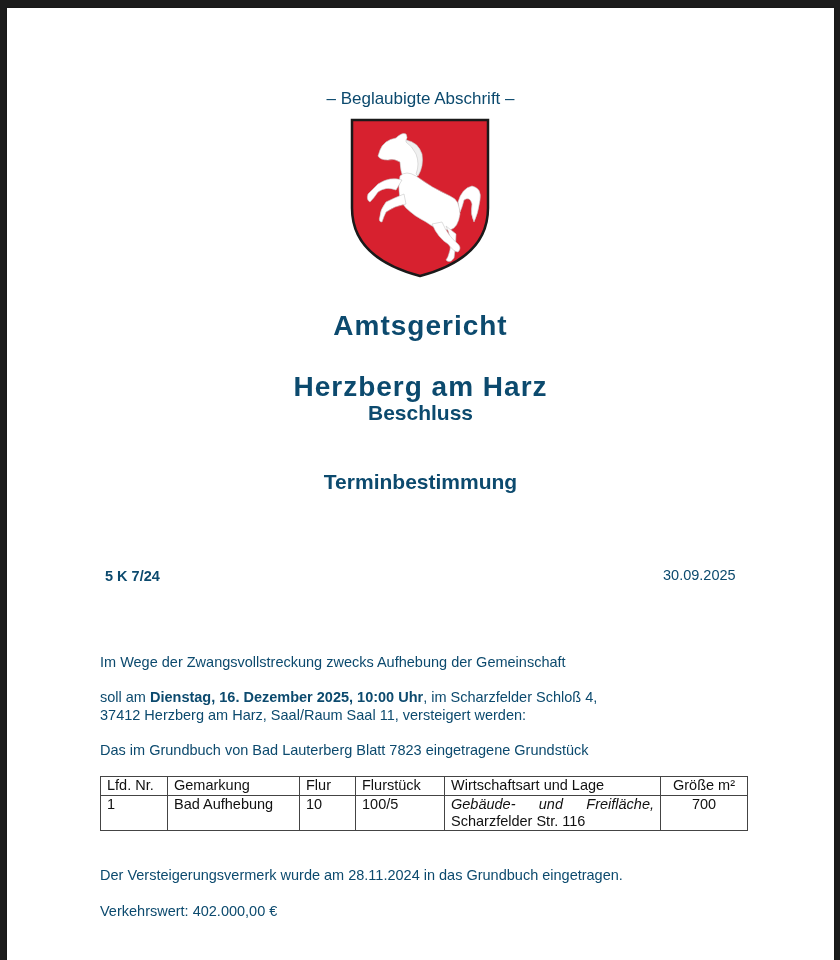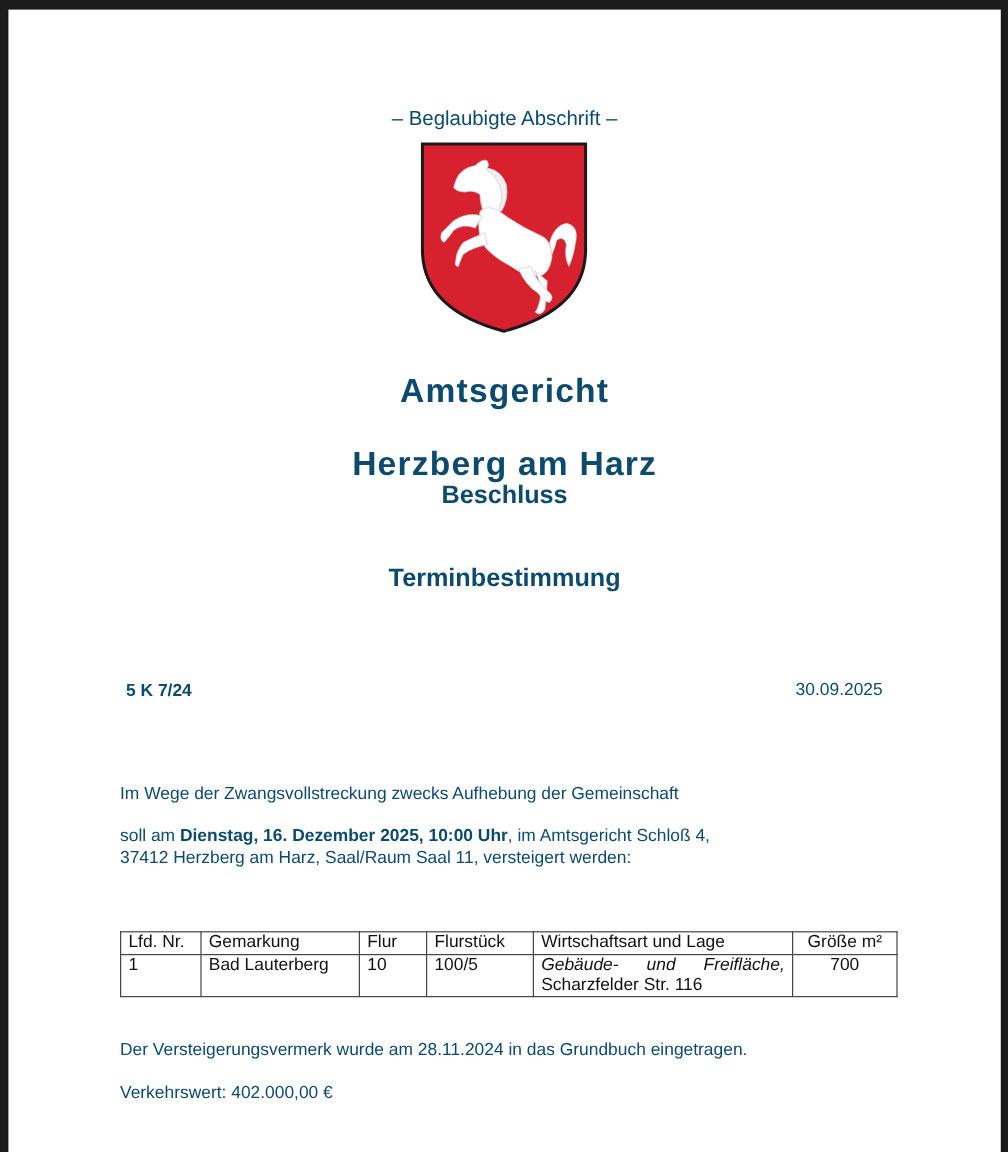--- a/index.html
+++ b/index.html
@@ -108,38 +108,39 @@
   <div class="txt center court-line2">Herzberg am Harz</div>
   <div class="txt center decision">Beschluss</div>
   <div class="txt center title">Terminbestimmung</div>
 
   <div class="txt case-no">5 K 7/24</div>
   <div class="txt date">30.09.2025</div>
 
   <div class="txt body p1">Im Wege der Zwangsvollstreckung zwecks Aufhebung der Gemeinschaft</div>
 
   <div class="txt body p2">
-    <div><span>soll am </span><b>Dienstag, 16. Dezember 2025, 10:00 Uhr</b><span>, im Amtsgericht Schloß 4,</span></div>
+    <div><span>soll am </span><b>Dienstag, 16. Dezember 2025, 10:00 Uhr</b><span>, im Scharzfelder Schloß 4,</span></div>
     <div>37412 Herzberg am Harz, Saal/Raum Saal 11, versteigert werden:</div>
   </div>
 
+  <div class="txt body p3">Das im Grundbuch von Bad Lauterberg Blatt 7823 eingetragene Grundstück</div>
 
   <table class="plots">
     <tbody>
         <tr>
       <th class="c1">Lfd. Nr.</th>
       <th class="c2">Gemarkung</th>
       <th class="c3">Flur</th>
       <th class="c4">Flurstück</th>
       <th class="c5">Wirtschaftsart und Lage</th>
       <th class="c6 center-cell">Größe m²</th>
     </tr>
     <tr>
       <td>1</td>
-      <td>Bad Lauterberg</td>
+      <td>Bad Aufhebung</td>
       <td>10</td>
       <td>100/5</td>
       <td>
         <div class="justify-line">
           <span>Gebäude-</span>
           <span>und</span>
           <span>Freifläche,</span>
         </div>
         <div>Scharzfelder Str. 116</div>
       </td>

